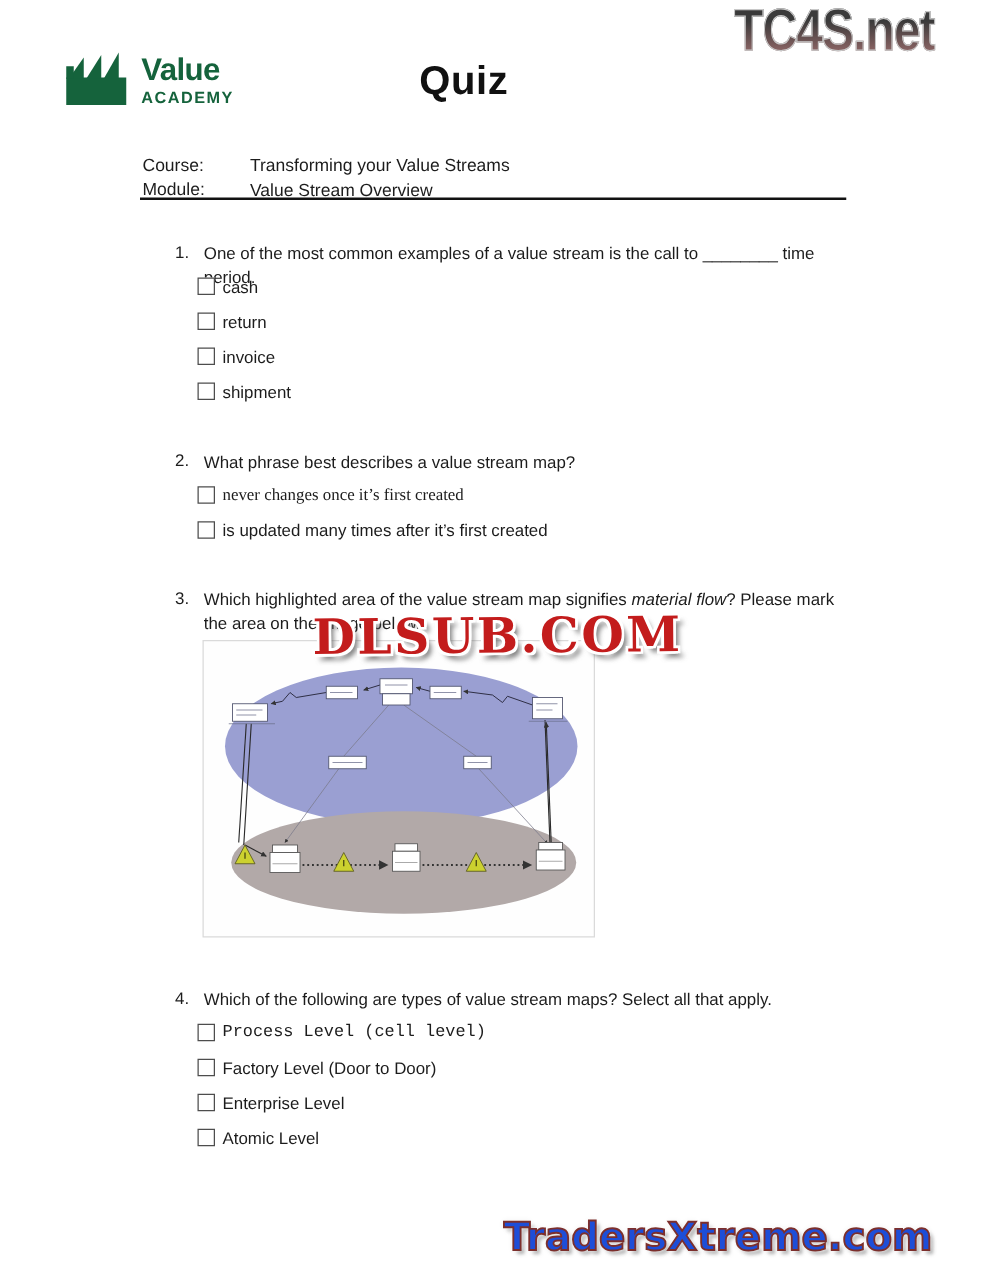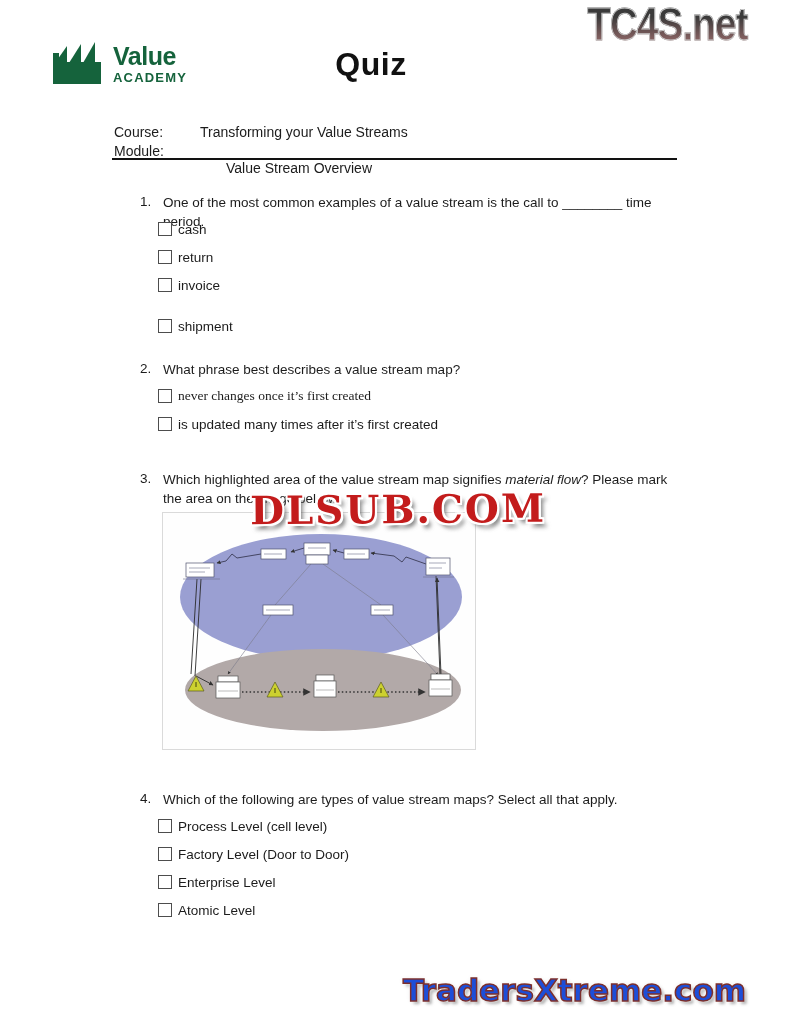--- a/index.html
+++ b/index.html
@@ -78,38 +78,38 @@
       <span class="logo-brand">Value</span>
       <span class="logo-sub">ACADEMY</span>
     </div>
   </div>
 
   <div class="title">Quiz</div>
 
   <span class="hdr-label" style="top:124px;">Course:</span>
   <span class="hdr-value" style="top:124px;">Transforming your Value Streams</span>
   <span class="hdr-label" style="top:143px;">Module:</span>
-  <span class="hdr-value" style="top:160px;margin-left:26px;">Value Stream Overview</span>
+  <span class="hdr-value" style="top:144px;">Value Stream Overview</span>
   <div class="hdr-rule"></div>
 
   <span class="q-num" style="top:194px;">1.</span>
   <div class="q-text" style="top:194px;">One of the most common examples of a value stream is the call to ________ time period.</div>
   <div class="opt" style="top:221px;">
     <span class="cb"></span>
     <span>cash</span>
   </div>
   <div class="opt" style="top:249px;">
     <span class="cb"></span>
     <span>return</span>
   </div>
   <div class="opt" style="top:277px;">
     <span class="cb"></span>
     <span>invoice</span>
   </div>
-  <div class="opt" style="top:318px;">
+  <div class="opt" style="top:305px;">
     <span class="cb"></span>
     <span>shipment</span>
   </div>
 
   <span class="q-num" style="top:361px;">2.</span>
   <div class="q-text" style="top:361px;">What phrase best describes a value stream map?</div>
   <div class="opt" style="top:388px;font-family:Liberation Serif, serif;">
     <span class="cb"></span>
     <span>never changes once it’s first created</span>
   </div>
@@ -207,21 +207,21 @@
         <line x1="112" y1="175" x2="112" y2="180"></line>
         <line x1="218" y1="175" x2="218" y2="180"></line>
       </g>
     </svg>
   </div>
 
   <div class="wm-mid">DLSUB.COM</div>
 
   <span class="q-num" style="top:791px;">4.</span>
   <div class="q-text" style="top:791px;">Which of the following are types of value stream maps? Select all that apply.</div>
-  <div class="opt" style="top:818px;">
+  <div class="opt" style="top:818px;font-family:Liberation Mono, monospace;">
     <span class="cb"></span>
     <span>Process Level  (cell level)</span>
   </div>
   <div class="opt" style="top:846px;">
     <span class="cb"></span>
     <span>Factory Level (Door to Door)</span>
   </div>
   <div class="opt" style="top:874px;">
     <span class="cb"></span>
     <span>Enterprise Level</span>

